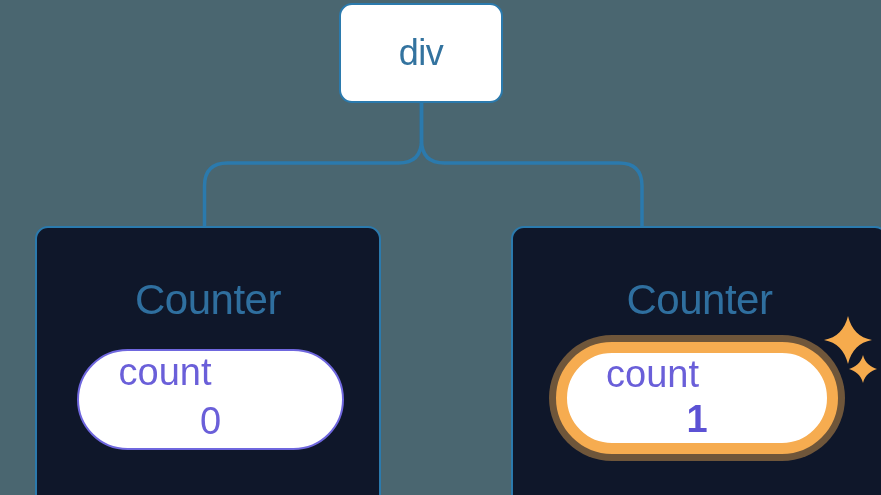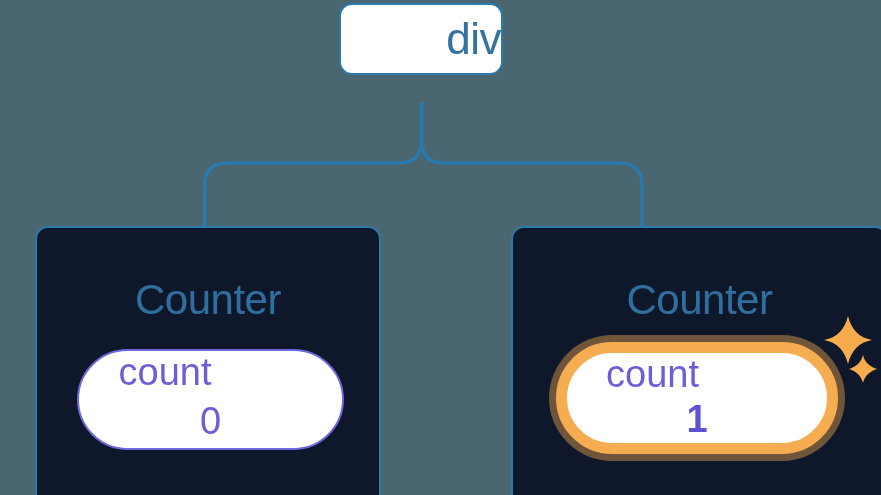--- a/index.html
+++ b/index.html
@@ -9,24 +9,24 @@
     width: 881px;
     height: 495px;
     background: #4A6670;
     overflow: hidden;
     font-family: "Liberation Sans", sans-serif;
   }
   .connectors { position: absolute; left: 0; top: 0; width: 881px; height: 495px; }
   .connectors path { stroke: #2B7AAD; stroke-width: 3.5; fill: none; }
 
   .root-node {
-    position: absolute; left: 339px; top: 3px; width: 164px; height: 72px;
+    position: absolute; left: 339px; top: 3px; width: 164px; height: 100px;
     background: #ffffff; border: 2.5px solid #2B7AAD; border-radius: 13px;
-    display: flex; align-items: center; justify-content: flex-end;
-    color: #33739F; font-size: 44px; font-weight: 500; letter-spacing: -0.5px;
+    display: flex; align-items: center; justify-content: center;
+    color: #33739F; font-size: 36px; font-weight: 500; letter-spacing: -0.5px;
   }
 
   .card {
     position: absolute; top: 226px; height: 316px;
     background: #0f172a; border: 2.5px solid #2B7AAD; border-radius: 13px; margin-left: 33px;
   }
   .card-left  { left: 2px;  width: 346px; }
   .card-right { left: 478px; width: 377px; }
 
   .card-title {

